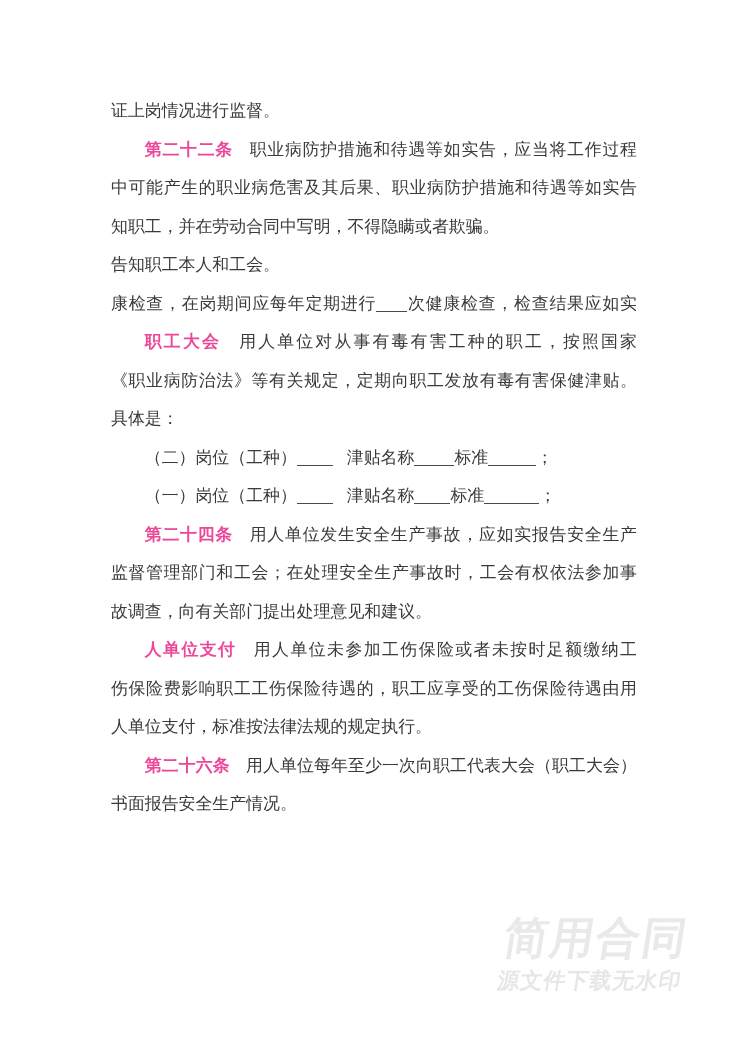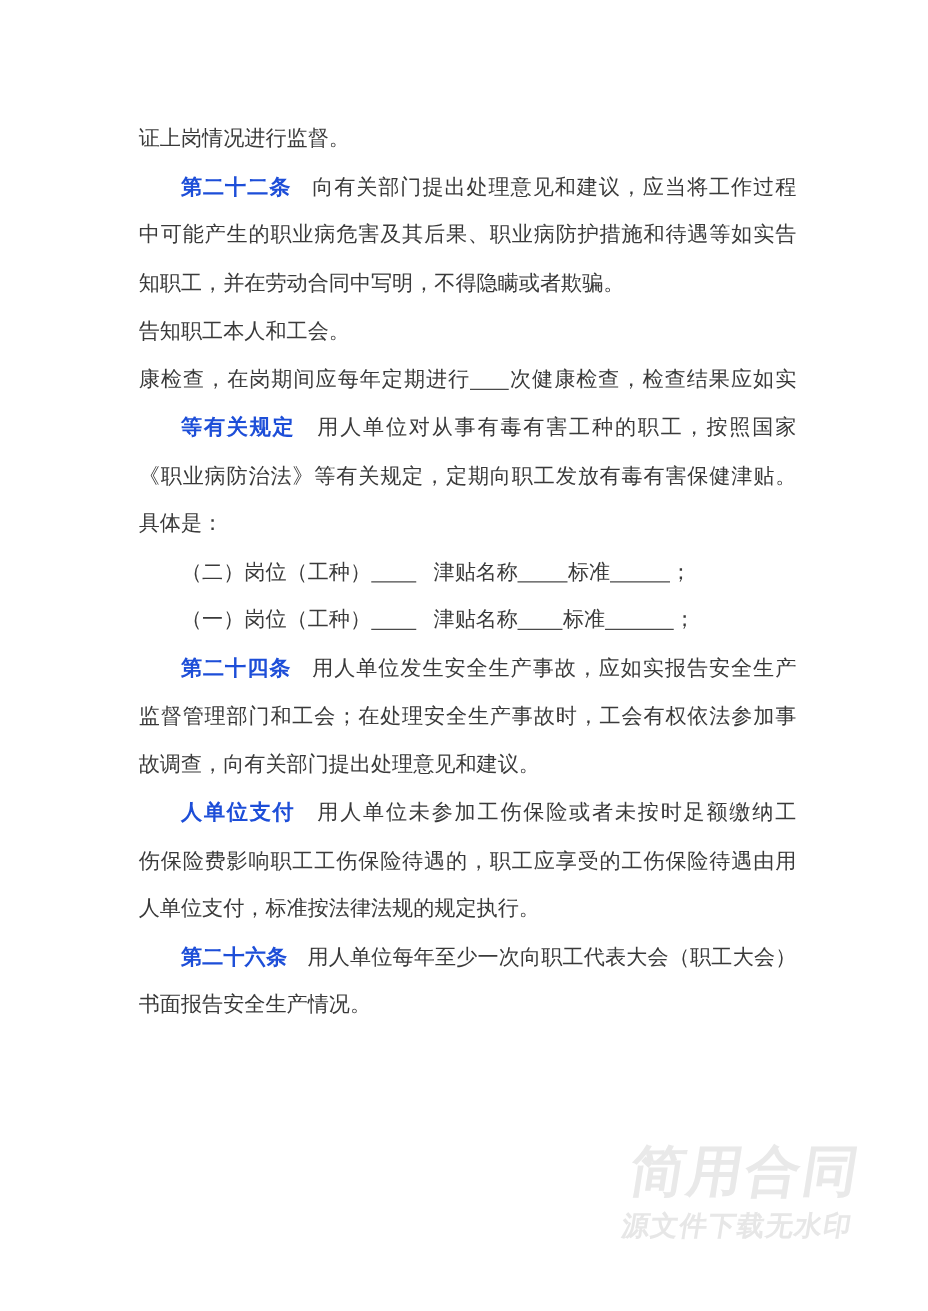--- a/index.html
+++ b/index.html
@@ -39,21 +39,21 @@
   }
   .line.just {
     white-space: normal;
     text-align: justify;
     text-align-last: justify;
   }
   .line.indent {
     text-indent: 33.8px;
   }
   .seg { color: #3a3a3a; }
-  .seg.bold { font-weight: 700; color: #1d4ed8; }
+  .seg.bold { font-weight: 700; color: #ec4899; }
   .blank {
     display: inline-block;
     height: 1em;
     border-bottom: 1.5px solid #4a4a4a;
     vertical-align: -0.18em;
     text-indent: 0;
   }
   .gap {
     display: inline-block;
     height: 1px;
@@ -84,26 +84,26 @@
     white-space: nowrap;
   }
 </style>
 </head>
 <body>
 
 <div class="page">
 
   <div class="doc-body">
       <div class="line"><span class="seg">证上岗情况进行监督。</span></div>
-      <div class="line just indent"><span class="seg bold">第二十二条</span><span class="gap" style="width: 16px;"></span><span class="seg">向有关部门提出处理意见和建议，应当将工作过程</span></div>
+      <div class="line just indent"><span class="seg bold">第二十二条</span><span class="gap" style="width: 16px;"></span><span class="seg">职业病防护措施和待遇等如实告，应当将工作过程</span></div>
       <div class="line just"><span class="seg">中可能产生的职业病危害及其后果、职业病防护措施和待遇等如实告</span></div>
       <div class="line"><span class="seg">知职工，并在劳动合同中写明，不得隐瞒或者欺骗。</span></div>
       <div class="line"><span class="seg">告知职工本人和工会。</span></div>
       <div class="line just"><span class="seg">康检查，在岗期间应每年定期进行</span><span class="blank" style="width: 31px;"></span><span class="seg">次健康检查，检查结果应如实</span></div>
-      <div class="line just indent"><span class="seg bold">等有关规定</span><span class="gap" style="width: 16px;"></span><span class="seg">用人单位对从事有毒有害工种的职工，按照国家</span></div>
+      <div class="line just indent"><span class="seg bold">职工大会</span><span class="gap" style="width: 16px;"></span><span class="seg">用人单位对从事有毒有害工种的职工，按照国家</span></div>
       <div class="line just"><span class="seg">《职业病防治法》等有关规定，定期向职工发放有毒有害保健津贴。</span></div>
       <div class="line"><span class="seg">具体是：</span></div>
       <div class="line indent"><span class="seg">（二）岗位（工种）</span><span class="blank" style="width: 36px;"></span><span class="gap" style="width: 14px;"></span><span class="seg">津贴名称</span><span class="blank" style="width: 40px;"></span><span class="seg">标准</span><span class="blank" style="width: 48px;"></span><span class="seg">；</span></div>
       <div class="line indent"><span class="seg">（一）岗位（工种）</span><span class="blank" style="width: 36px;"></span><span class="gap" style="width: 14px;"></span><span class="seg">津贴名称</span><span class="blank" style="width: 36px;"></span><span class="seg">标准</span><span class="blank" style="width: 55px;"></span><span class="seg">；</span></div>
       <div class="line just indent"><span class="seg bold">第二十四条</span><span class="gap" style="width: 16px;"></span><span class="seg">用人单位发生安全生产事故，应如实报告安全生产</span></div>
       <div class="line just"><span class="seg">监督管理部门和工会；在处理安全生产事故时，工会有权依法参加事</span></div>
       <div class="line"><span class="seg">故调查，向有关部门提出处理意见和建议。</span></div>
       <div class="line just indent"><span class="seg bold">人单位支付</span><span class="gap" style="width: 16px;"></span><span class="seg">用人单位未参加工伤保险或者未按时足额缴纳工</span></div>
       <div class="line just"><span class="seg">伤保险费影响职工工伤保险待遇的，职工应享受的工伤保险待遇由用</span></div>
       <div class="line"><span class="seg">人单位支付，标准按法律法规的规定执行。</span></div>

